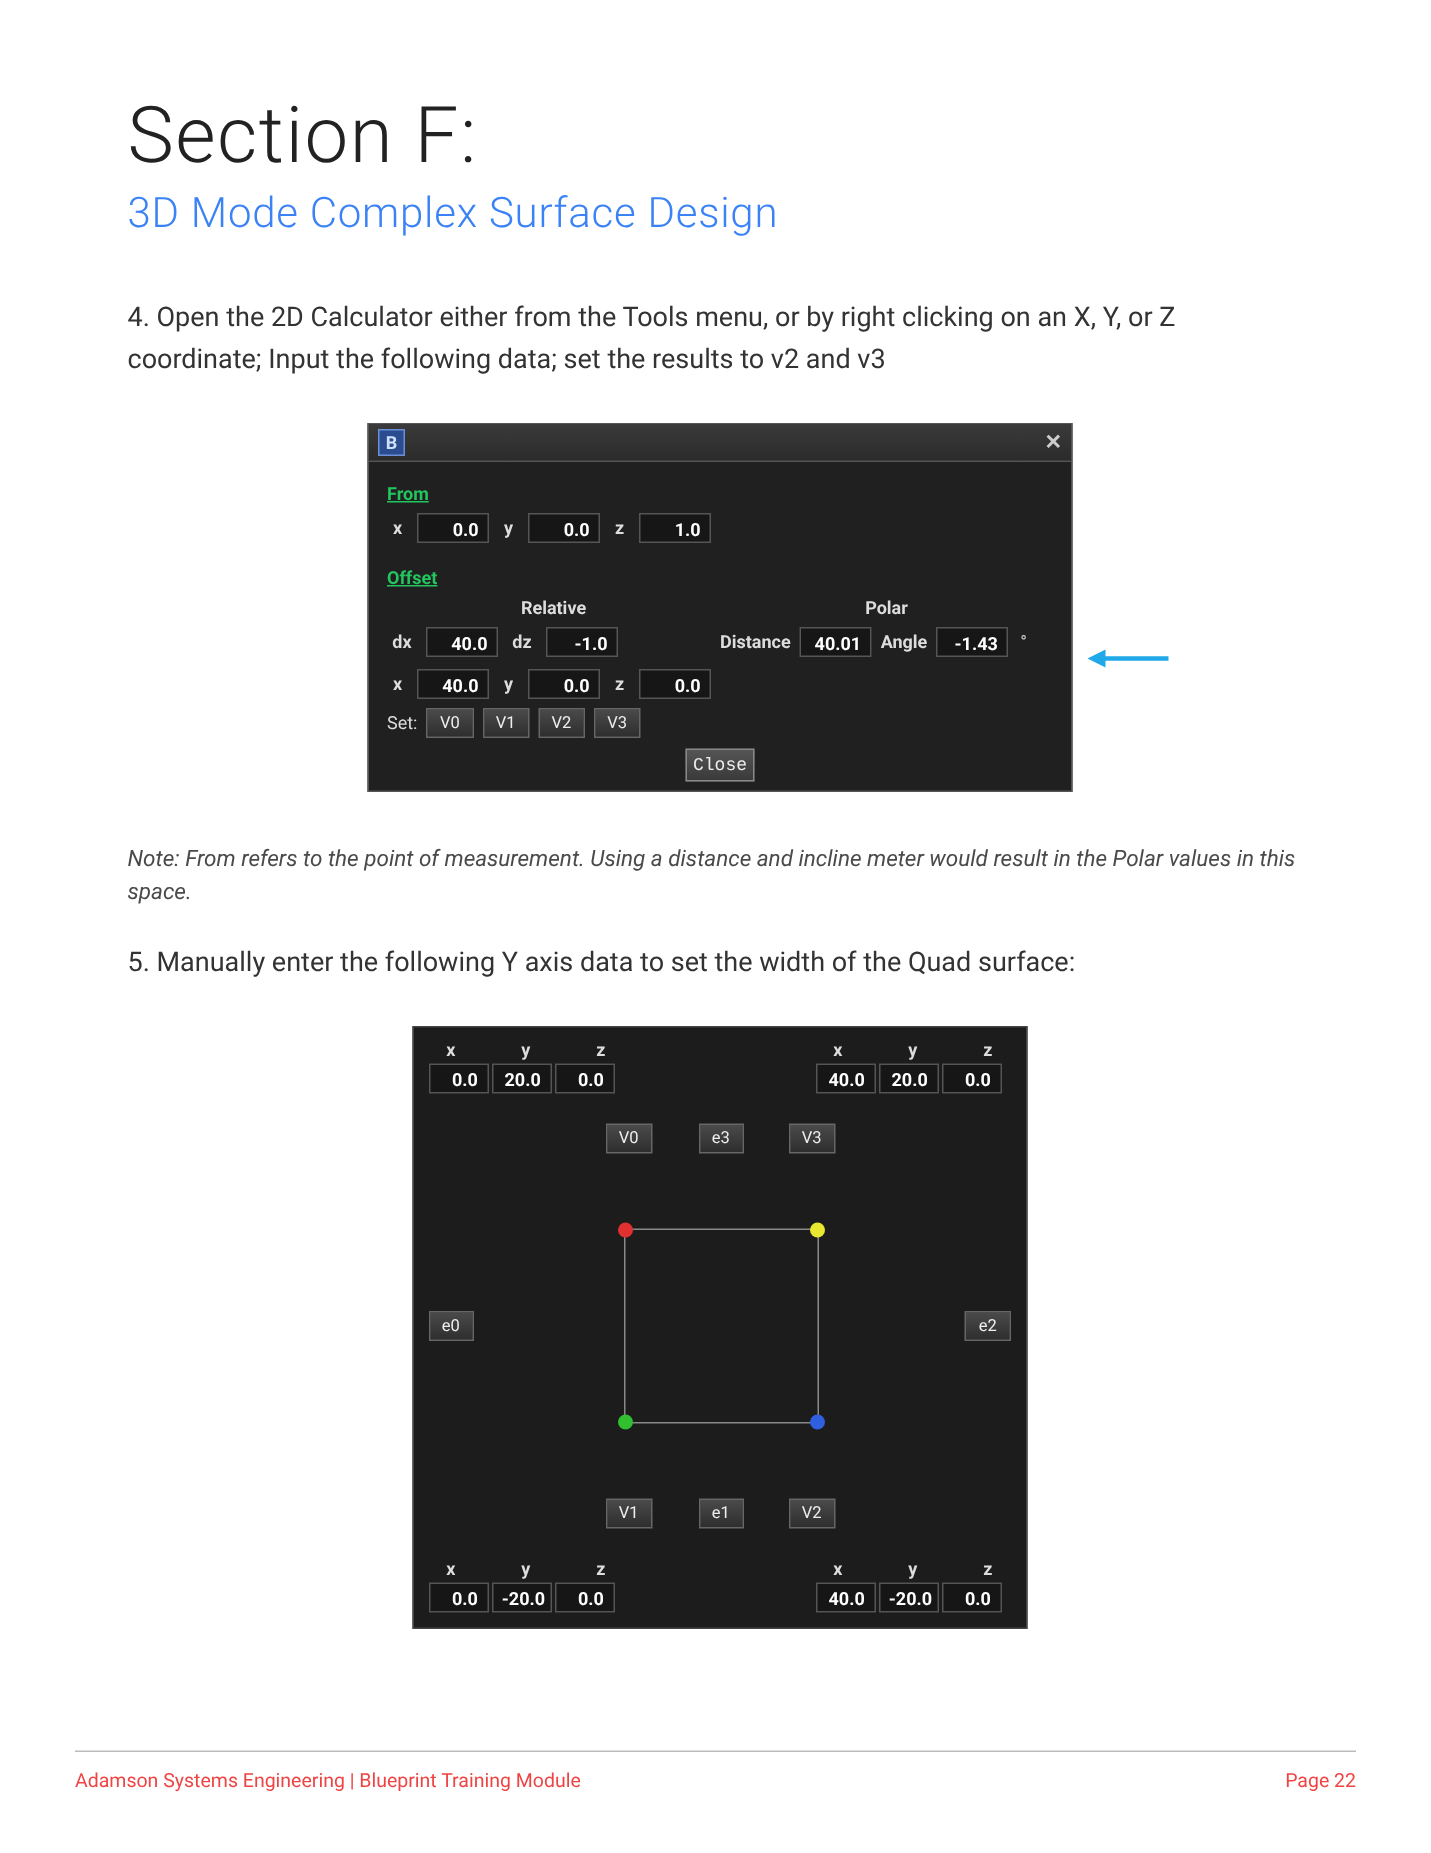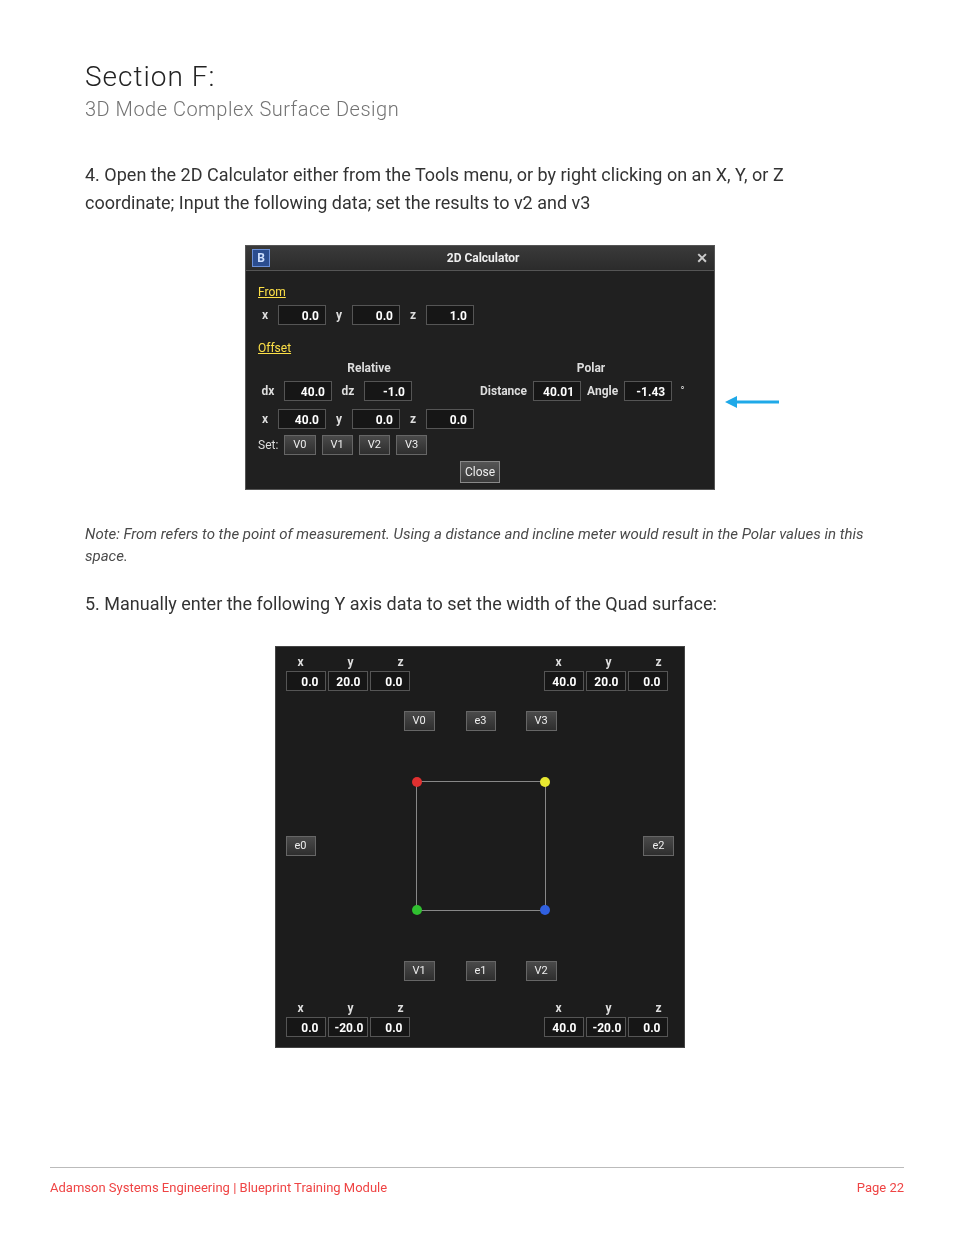--- a/index.html
+++ b/index.html
@@ -9,30 +9,30 @@
     color: #333;
     width: 954px;
     height: 1235px;
     position: relative;
   }
   .page {
     padding: 60px 80px 0 85px;
   }
   h1.section-hdr {
     font-weight: 300;
-    font-size: 28px;
+    font-size: 52px;
     letter-spacing: 1px;
     color: #222;
     margin-bottom: 4px;
   }
   h2.section-sub {
     font-weight: 300;
-    font-size: 20px;
+    font-size: 28px;
     letter-spacing: 0.5px;
-    color: #737373;
+    color: #3b82f6;
     margin-bottom: 40px;
   }
   .step {
     font-size: 18px;
     color: #333;
     line-height: 1.55;
     margin-bottom: 28px;
   }
   .note {
     font-style: italic;
@@ -68,22 +68,22 @@
   .app-icon {
     width: 18px; height: 18px; background: #2b4d8f;
     color: #cfe0ff; font-weight: bold; font-size: 12px;
     display:flex;align-items:center;justify-content:center;
     border:1px solid #6a8fd8;
   }
   .close-x { color:#ccc; font-size:14px; cursor:default; }
   .calc-body { padding: 8px 12px 10px 12px; }
   .grp-label {
     text-decoration: underline;
-    font-weight: normal;
-    color: #fde047;
+    font-weight: bold;
+    color: #22c55e;
     margin: 6px 0 6px 0;
     display:block;
   }
   .row { display:flex; align-items:center; gap:6px; margin:4px 0; }
   .lbl { font-weight:bold; color:#ddd; font-size:12px; min-width:14px; text-align:center;}
   .field {
     background:#161616;
     border:1px solid #555;
     color:#fff;
     font-weight:bold;
@@ -106,20 +106,21 @@
     height:20px;
     line-height:14px;
     cursor:default;
   }
   .btn-close {
     background: linear-gradient(#555,#3a3a3a);
     border:1px solid #888;
     color:#eee;
     font-size:12px;
     padding:3px 4px;
+    font-family:Liberation Mono, monospace;
   }
   .close-row { text-align:center; margin-top:10px; }
   .deg { color:#ccc; margin-left:2px; }
   .arrow {
     position:absolute;
     top:148px;
     left:480px;
   }
   .arrow svg { display:block; }
   
@@ -190,21 +191,20 @@
 
   <p class="step">
     <span>4.</span>
     <span>Open the 2D Calculator either from the Tools menu, or by right clicking on an X, Y, or Z coordinate; Input the following data; set the results to v2 and v3</span>
   </p>
 
   <div class="calc-wrap">
     <div class="calc">
       <div class="calc-titlebar">
         <div class="app-icon">B</div>
-        <div class="title">2D Calculator</div>
         <div class="close-x">✕</div>
       </div>
       <div class="calc-body">
         <span class="grp-label">From</span>
         <div class="row">
           <span class="lbl">x</span>
           <span class="field">0.0</span>
           <span class="lbl">y</span>
           <span class="field">0.0</span>
           <span class="lbl">z</span>

